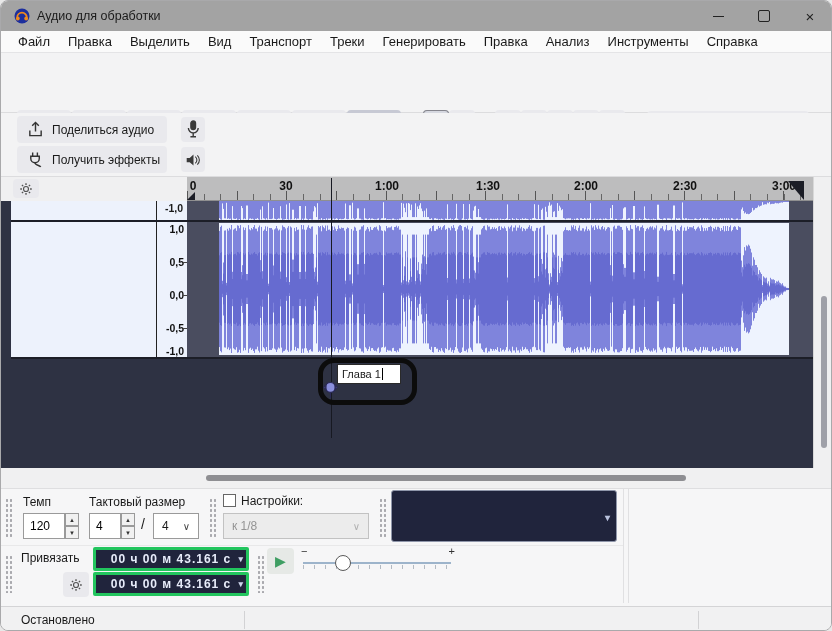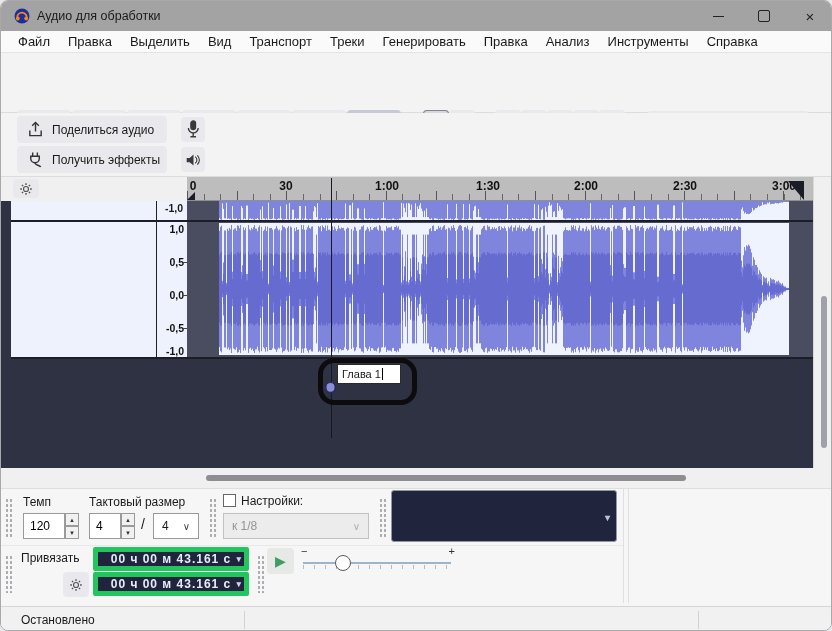--- a/index.html
+++ b/index.html
@@ -54,21 +54,21 @@
   .bottombar{position:absolute;left:0;top:487px;width:832px;height:118px;background:#f6f6f7;border-top:1px solid #dedee0;box-sizing:border-box;}
   .flabel{position:absolute;font-size:12px;color:#1a1a1a;}
   .spin{position:absolute;height:26px;background:#fff;border:1px solid #9a9a9a;box-sizing:border-box;font-size:12px;padding-left:6px;font-family:"Liberation Sans",sans-serif;}
   .spinarr{position:absolute;width:14px;height:26px;display:flex;flex-direction:column;}
   .spinarr div{flex:1;background:#f1f1f1;border:1px solid #9a9a9a;font-size:6px;display:flex;align-items:center;justify-content:center;color:#333;}
   .combo{position:absolute;height:26px;background:#fff;border:1px solid #9a9a9a;box-sizing:border-box;font-size:12px;display:flex;align-items:center;padding:0 8px;justify-content:space-between;}
   .combo.disabled{background:#ececec;border-color:#c2c2c2;color:#949494;}
   .checkbox{position:absolute;width:13px;height:13px;background:#fff;border:1.5px solid #666;box-sizing:border-box;}
   .timedisplay{position:absolute;left:390px;top:489px;width:226px;height:52px;background:#20243c;border:1px solid #8f96aa;border-radius:3px;box-sizing:border-box;display:flex;align-items:center;justify-content:center;color:#e7ecfa;font-size:24px;font-weight:bold;letter-spacing:3px;}
   .td-dd{position:absolute;right:6px;top:21px;font-size:10px;color:#b9c2dd;letter-spacing:0;}
-  .selfield{position:absolute;left:92px;width:156px;height:24px;background:#20243c;border:5px solid #22c55e;border-radius:2px;box-sizing:border-box;display:flex;align-items:center;justify-content:center;color:#e7ecfa;font-size:12px;font-weight:bold;letter-spacing:1px;}
+  .selfield{position:absolute;left:92px;width:156px;height:24px;background:#20243c;border:3px solid #22c55e;border-radius:2px;box-sizing:border-box;display:flex;align-items:center;justify-content:center;color:#e7ecfa;font-size:12px;font-weight:bold;letter-spacing:1px;}
   .sf-dd{position:absolute;right:3px;font-size:9px;color:#cdd5ec;letter-spacing:0;}
   .statusbar{position:absolute;left:0;top:605px;width:832px;height:26px;background:#f1f1f2;border-top:1px solid #d4d4d6;box-sizing:border-box;}
   .statdiv{position:absolute;top:4px;width:1px;height:18px;background:#d2d2d4;}
   svg{display:block;}
 </style>
 </head>
 <body>
 
 <div class="app">
 

